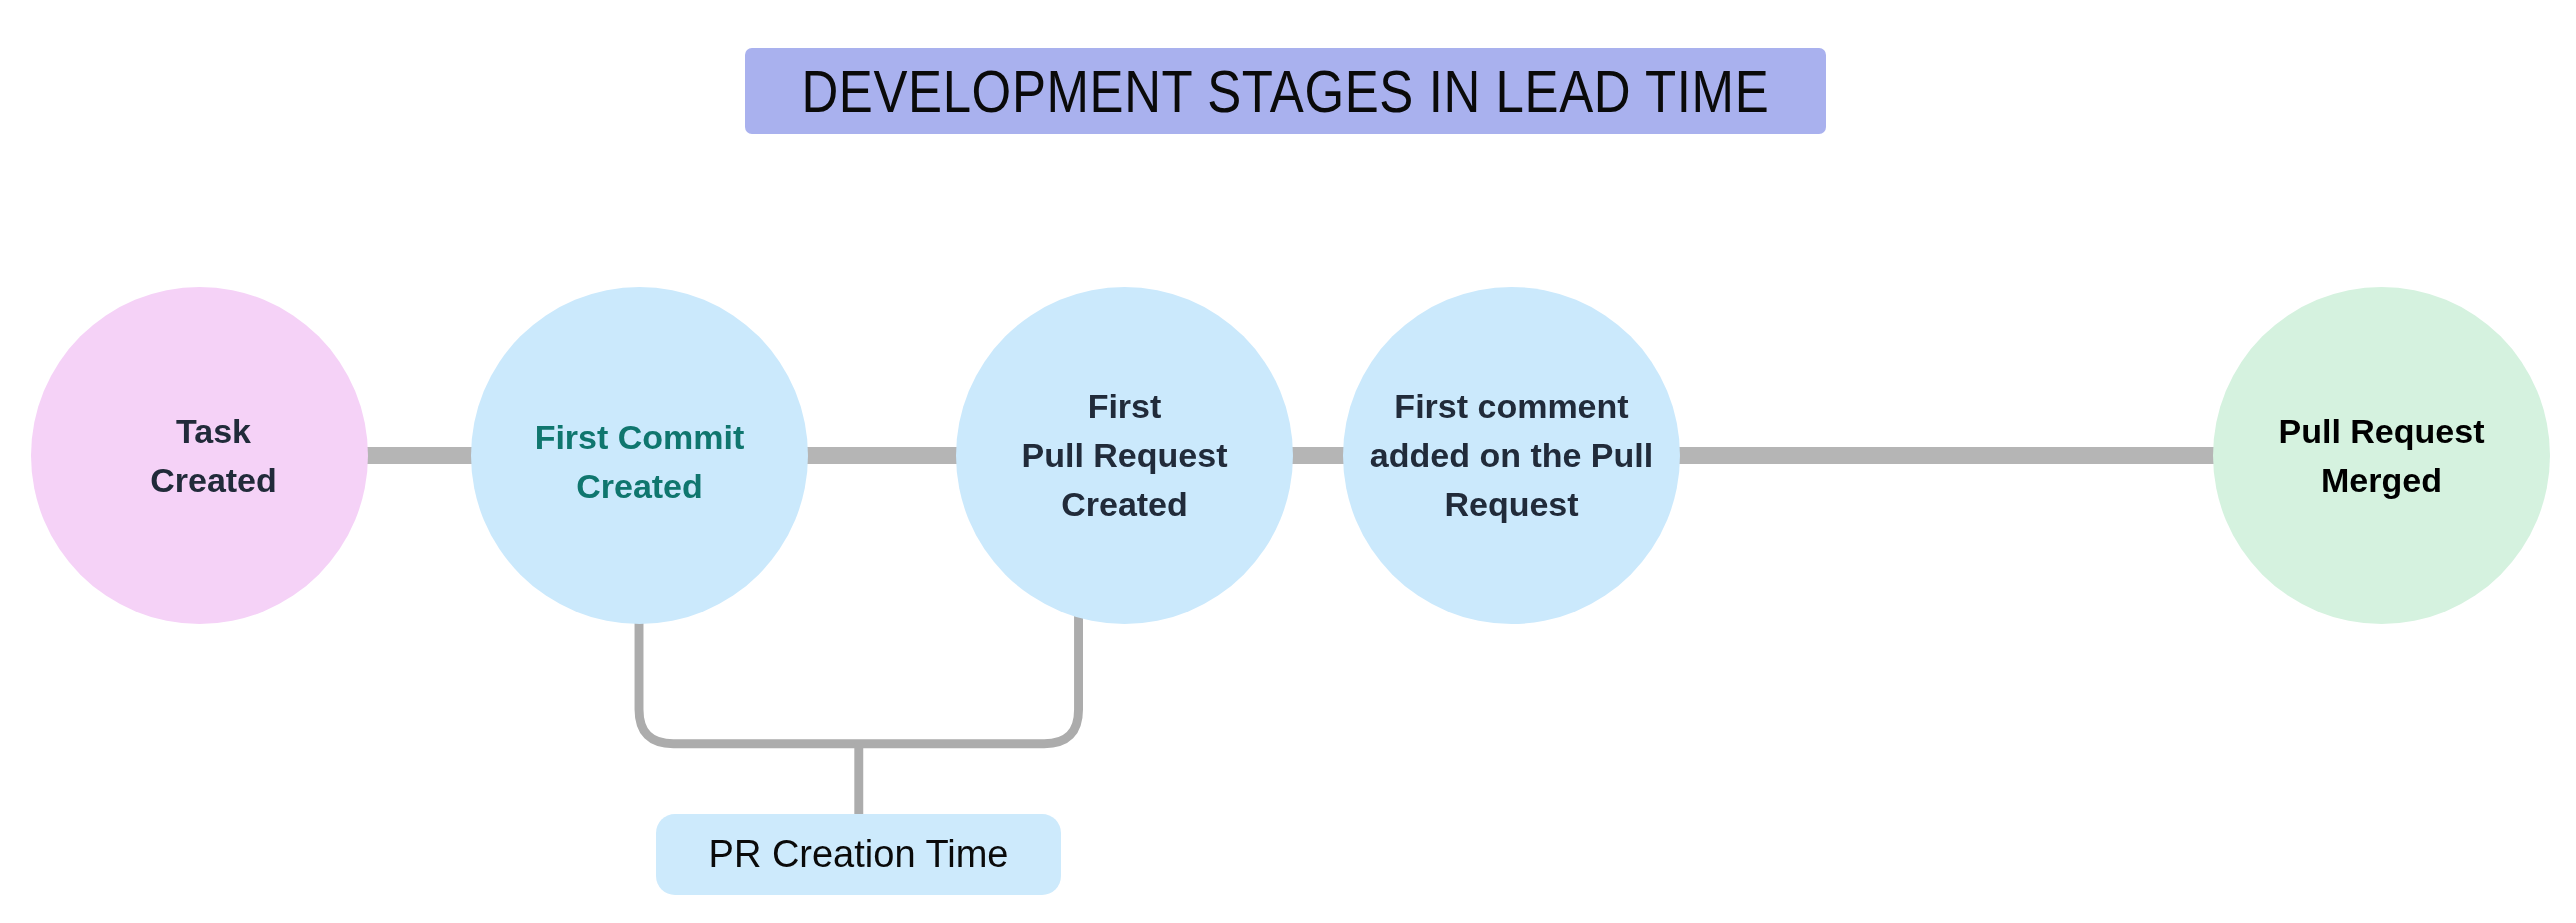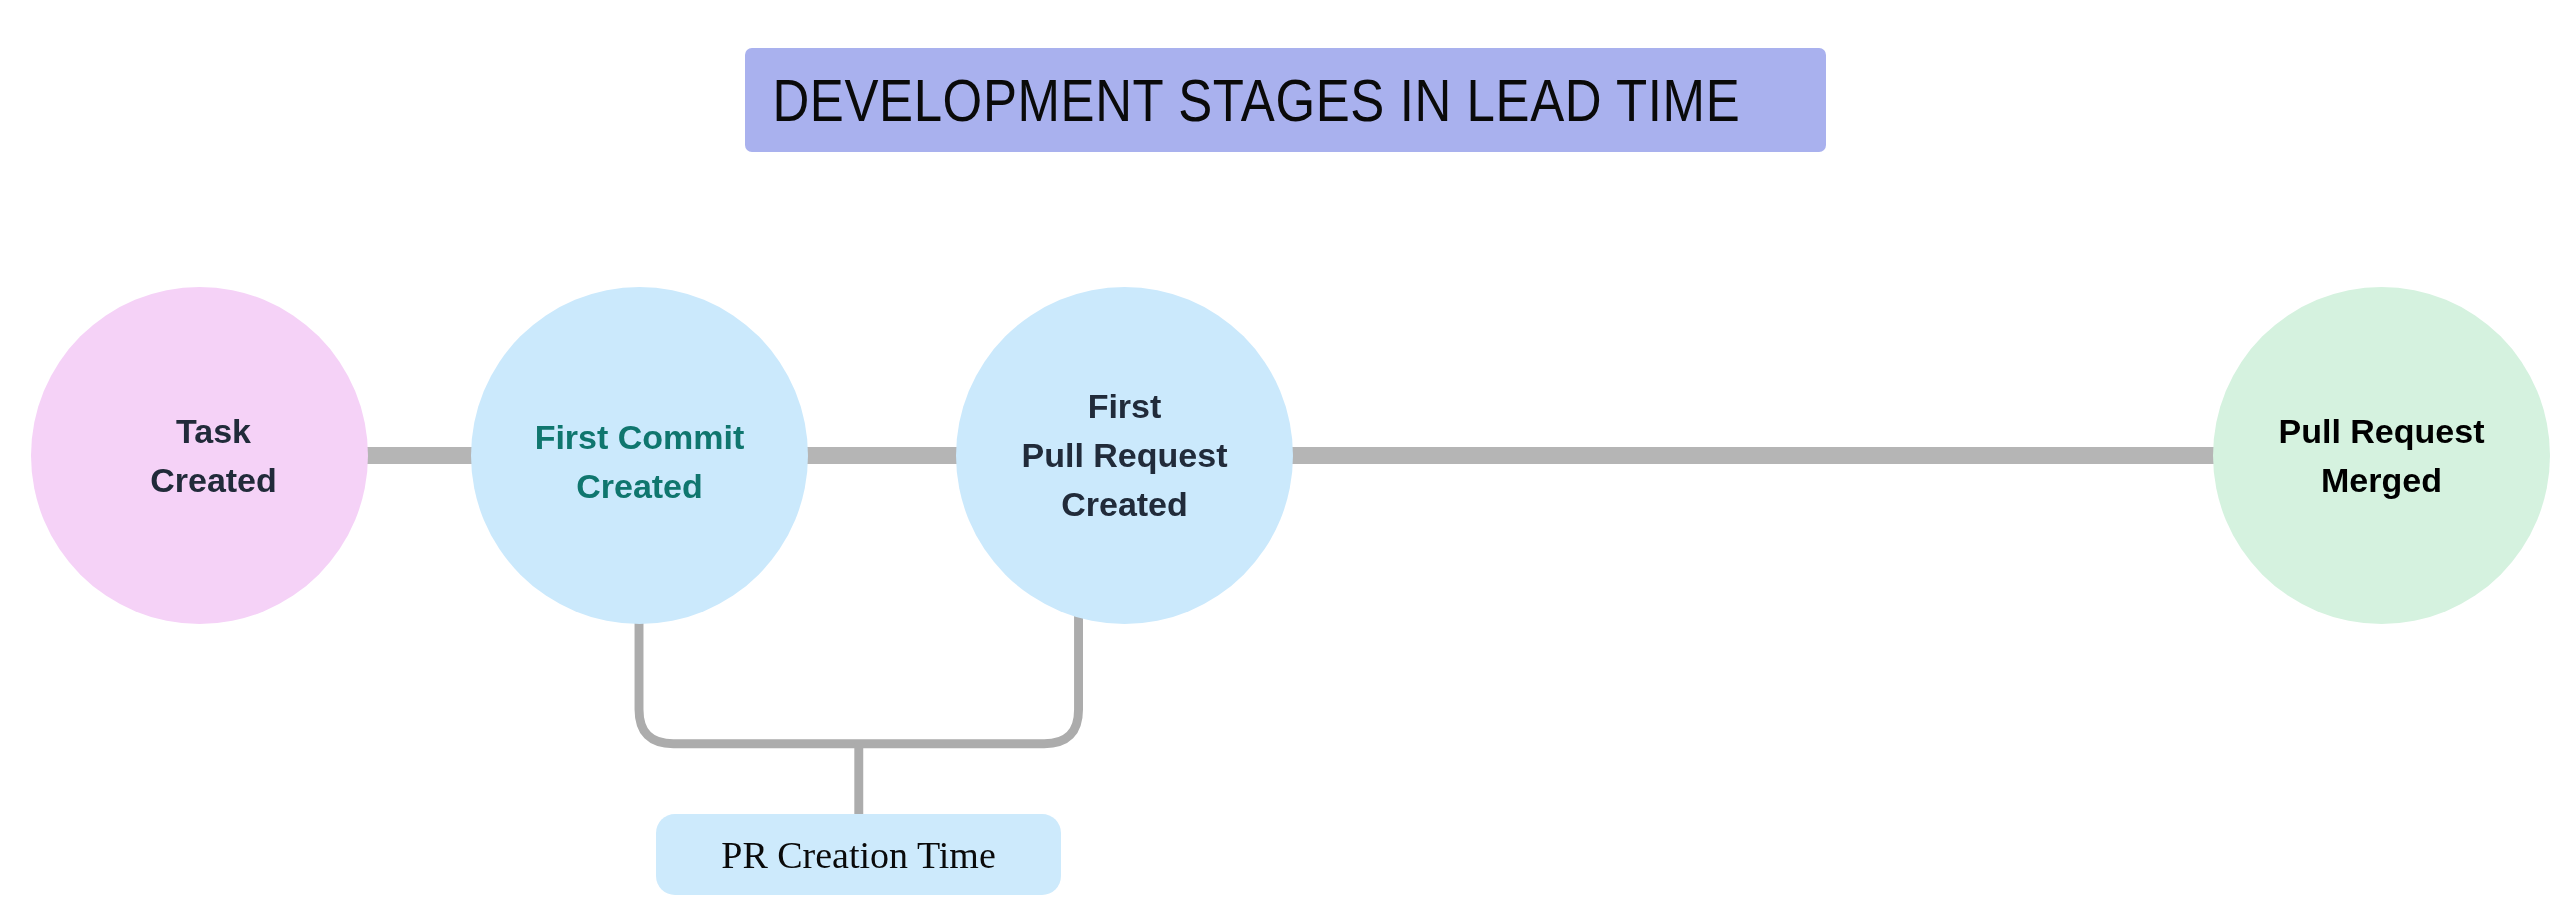--- a/index.html
+++ b/index.html
@@ -15,25 +15,25 @@
     background: #ffffff;
     overflow: hidden;
   }
 
   
   .title-box {
     position: absolute;
     left: 745px;
     top: 48px;
     width: 1081px;
-    height: 104px;
+    height: 86px;
     border-radius: 6.9px;
     display: flex;
     align-items: center;
-    justify-content: flex-end;
+    justify-content: center;
     z-index: 2;
   }
   .title-text {
     display: inline-block;
     font-size: 60px;
     font-weight: 400;
     color: #0a0a0a;
     white-space: nowrap;
     letter-spacing: 0.7px;
     transform: scaleX(0.85);
@@ -88,21 +88,21 @@
     top: 814px;
     width: 405px;
     height: 81px;
     border-radius: 19px;
     display: flex;
     align-items: center;
     justify-content: center;
     z-index: 1;
   }
   .bracket-label-text {
-    font-family: Liberation Serif, serif;
+    font-family: Liberation Sans, sans-serif;
     font-size: 38px;
     font-weight: 400;
     color: #0a0a0a;
     white-space: nowrap;
   }
 </style>
 </head>
 <body>
 
 <div id="canvas">
@@ -124,20 +124,25 @@
   </div>
   <div class="node" style="left: 471px; background-color: rgb(203, 233, 252);">
     <span class="node-label" style="color: #0f766e; margin-top: 12px;">First Commit
 Created</span>
   </div>
   <div class="node" style="left: 956px; background-color: rgb(203, 233, 252);">
     <span class="node-label" style="color: rgb(33, 43, 58);">First
 Pull Request
 Created</span>
   </div>
+  <div class="node" style="left: 1343px; background-color: rgb(203, 233, 252);">
+    <span class="node-label" style="color: rgb(33, 43, 58);">First comment
+added on the Pull
+Request</span>
+  </div>
   <div class="node" style="left: 2213px; background-color: rgb(213, 242, 223);">
     <span class="node-label" style="color: rgb(0, 0, 0);">Pull Request
 Merged</span>
   </div>
 
   <div class="bracket-label" style="background-color: rgb(205, 234, 252);">
     <span class="bracket-label-text">PR Creation Time</span>
   </div>
 
 </div>

